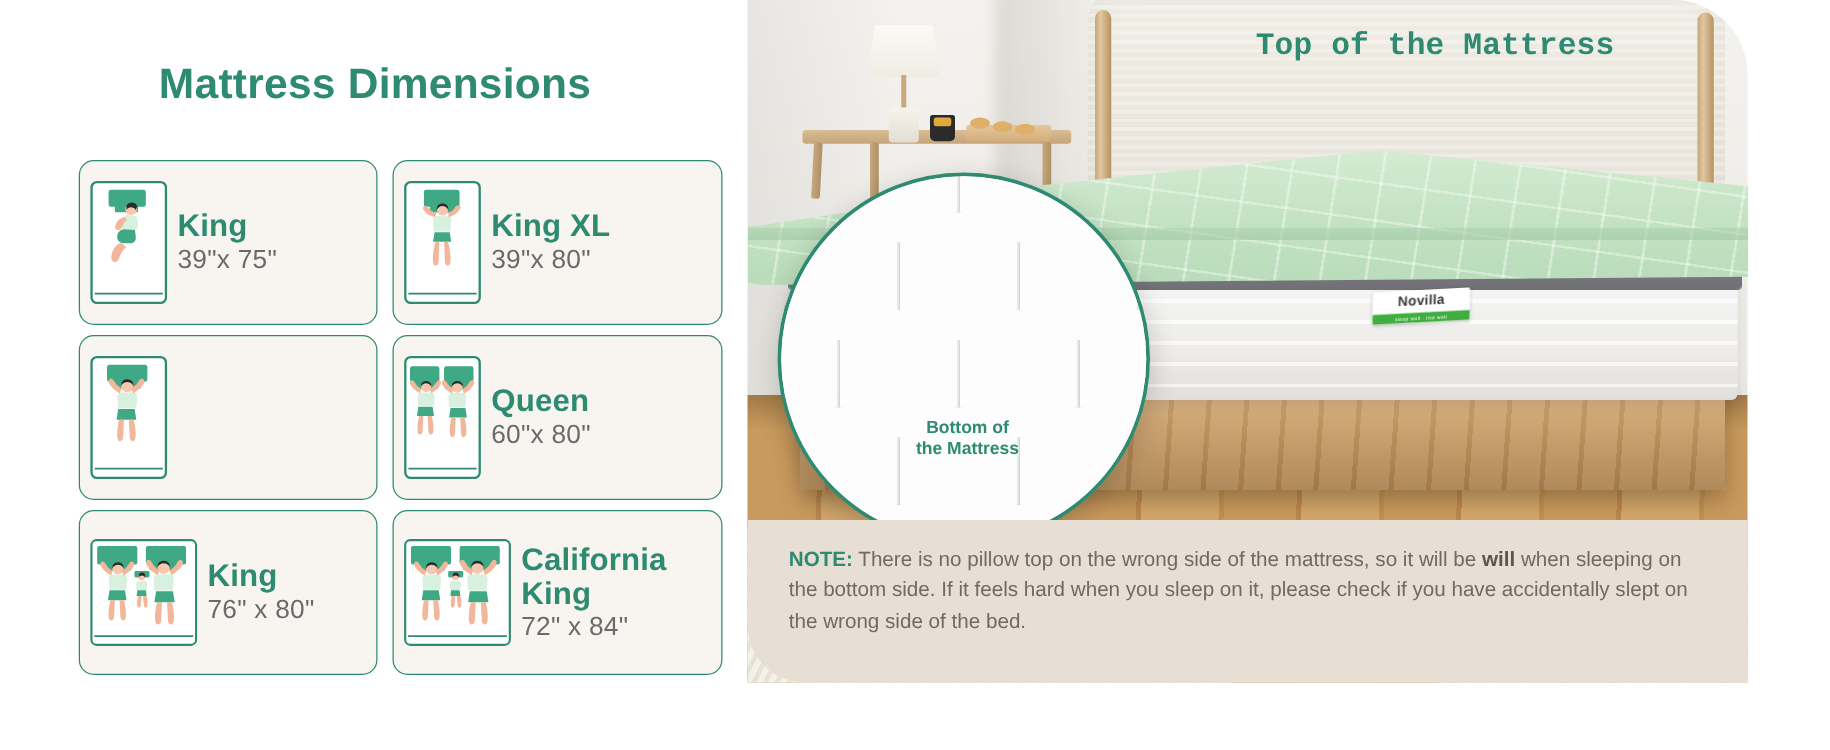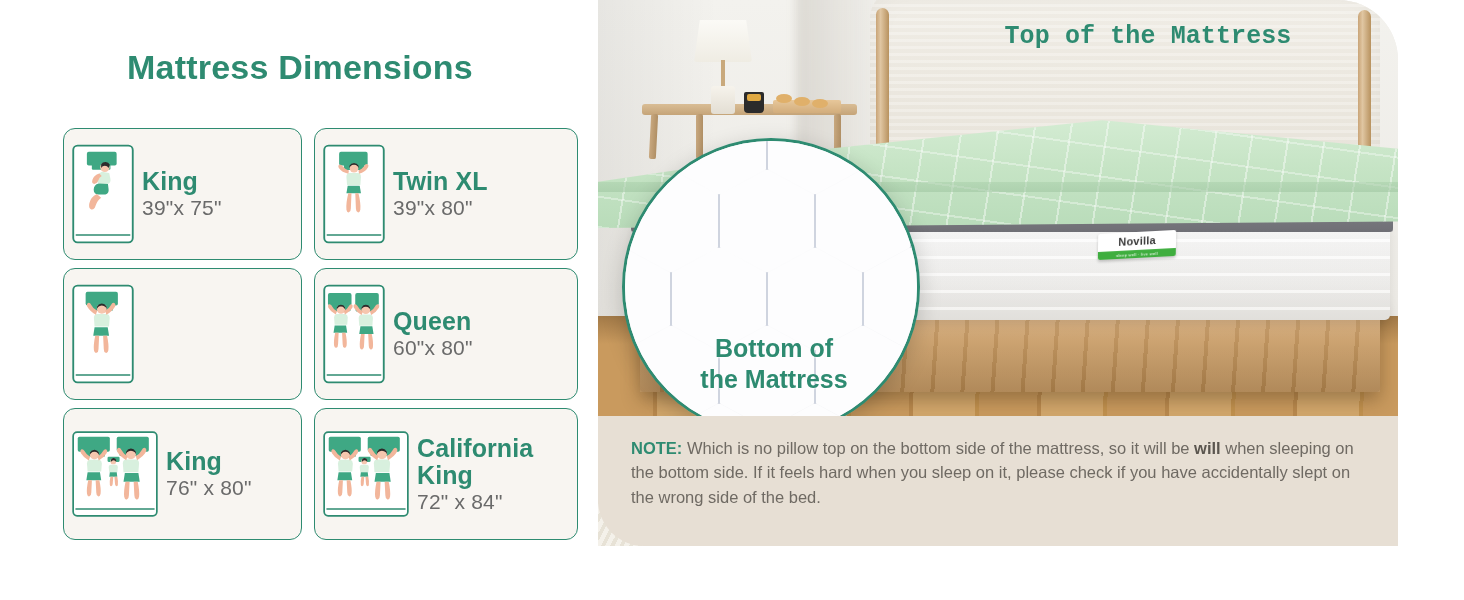--- a/index.html
+++ b/index.html
@@ -236,21 +236,21 @@
   }
   .hex {
     position:absolute; background:#fdfdfe;
     clip-path: polygon(50% 0%, 100% 25%, 100% 75%, 50% 100%, 0% 75%, 0% 25%);
     box-shadow: 0 0 0 1px rgba(170,178,196,.55) inset;
     filter: drop-shadow(0 1px 1px rgba(150,160,180,.35));
   }
   .mag-label {
     position: absolute; left: 0; top: 192px; width: 298px;
     text-align: center;
-    font-size: 25px; font-weight: 600; color: #2e8b71; line-height: 1.24;
+    font-size: 14px; font-weight: 600; color: #2e8b71; line-height: 1.24;
     white-space: pre-line;
     text-shadow: 0 1px 2px rgba(255,255,255,.8);
   }
   
   .top-head {
     position: absolute; left: 330px; top: 22px; width: 440px; text-align: center; font-family: Liberation Mono, monospace;
   }
   .top-head h2 {
     font-size: 25px; font-weight: 700; color: #2e8b71; letter-spacing:.1px;
   }
@@ -315,21 +315,21 @@
     <path d="M-7 14 l15 0 q4 1 4 6 l-1 13 l-21 0 l-1 -13 q0 -5 4 -6z" fill="#d8f0de"></path>
     <path d="M-9 34 l19 0 l2 12 l-23 0z" fill="#3fa884"></path>
     <path d="M-8 46 q-4 16 -3 26 q1 5 4 4 q3 -1 3 -6 l1 -24z" fill="#f2b69b"></path>
     <path d="M3 46 l1 24 q0 5 3 6 q3 1 4 -4 q1 -10 -3 -26z" fill="#f2b69b"></path>
     <path d="M-8 15 q-10 -2 -15 -9 q-2 -4 1 -5 q3 -1 5 2 q4 5 10 7z" fill="#f2b69b"></path>
     <path d="M9 15 q10 -3 14 -10 q2 -4 -1 -5 q-3 -1 -5 3 q-4 5 -9 7z" fill="#f2b69b"></path>
   </g>
     </svg>
           </div>
      <div class="card-text">
-       <div class="card-name">Twin XL</div>
+       <div class="card-name">King XL</div>
        <div class="card-dims">39"x 80"</div>
      </div>
         </div>
         <div class="size-card">
           <div class="card-icon">
             <svg class="mglyph" width="62" height="100" viewBox="0 0 100 160" xmlns="http://www.w3.org/2000/svg">
       <rect x="2" y="2" width="96" height="156" rx="7" fill="#ffffff" stroke="#2e8b71" stroke-width="3"></rect>
       <line x1="6" y1="146" x2="94" y2="146" stroke="#2e8b71" stroke-width="2.4"></line>
       <rect x="22" y="12" width="52" height="22" rx="3" fill="#3fa884"></rect>
               <g transform="translate(47,32) scale(1.06)">
@@ -550,17 +550,17 @@
 the Mattress</div>
     </div>
 
     <div class="top-head">
       <h2>Top of the Mattress</h2>
     </div>
   </div>
 
   <div class="note-panel">
     <div class="note-text">
-      <span class="note-label">NOTE:</span><span> Which is no pillow top on the bottom side of the mattress, so it will be </span><span class="note-strong">will</span><span> when sleeping on the bottom side. If it feels hard when you sleep on it, please check if you have accidentally slept on the wrong side of the bed.</span>
+      <span class="note-label">NOTE:</span><span> There is no pillow top on the wrong side of the mattress, so it will be </span><span class="note-strong">will</span><span> when sleeping on the bottom side. If it feels hard when you sleep on it, please check if you have accidentally slept on the wrong side of the bed.</span>
     </div>
   </div>
 
 </div>
 
 </body></html>

